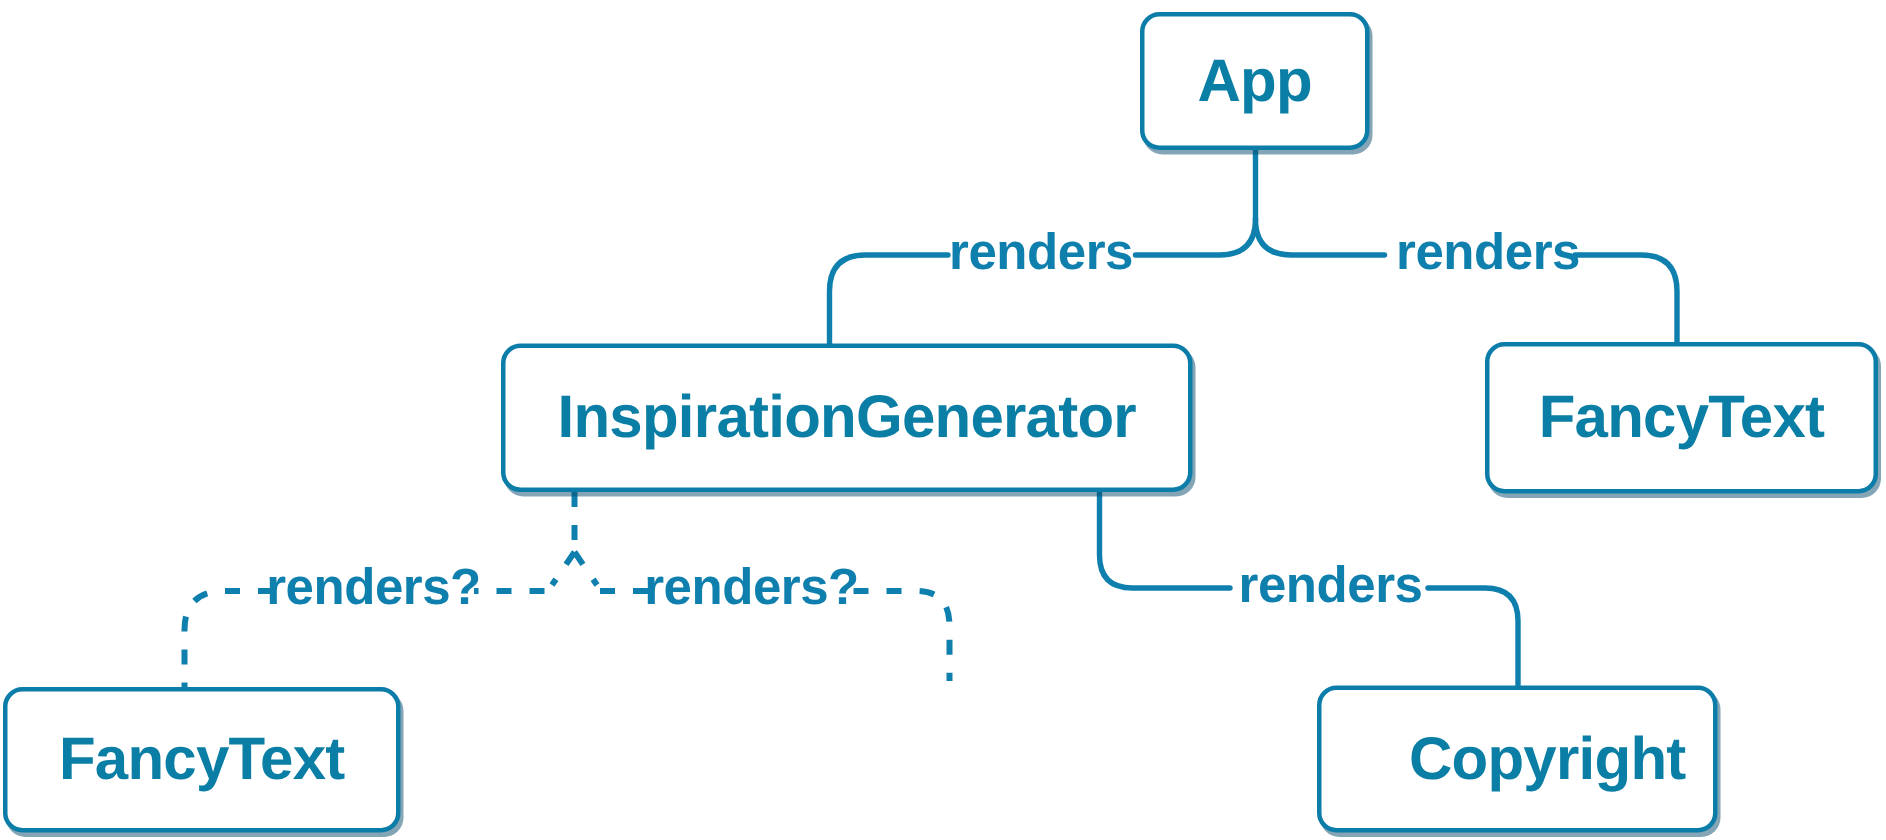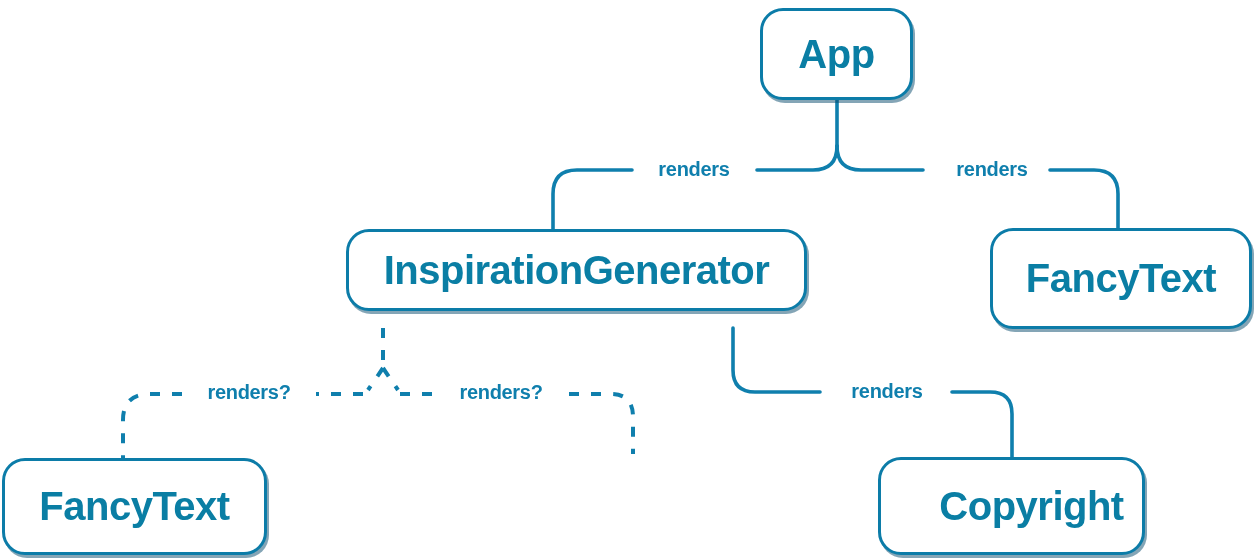--- a/index.html
+++ b/index.html
@@ -29,36 +29,36 @@
   .edge.dashed{
     stroke-width:4;
     stroke-linecap:butt;
     stroke-dasharray:10 12;
   }
   .node{
     position:absolute;
     box-sizing:border-box;
     background:var(--box-fill);
     border:3px solid var(--box-border);
-    border-radius:23px;
+    border-radius:13px;
     box-shadow:2px 3px 0 0 var(--shadow);
     display:flex;align-items:center;justify-content:center;
   }
   .node-label{
     color:var(--box-text);
     font-size:40px;
     font-weight:600;
     letter-spacing:-0.5px;
     white-space:nowrap;
   }
   .edge-label{
     position:absolute;
     transform:translate(-50%,-50%);
     color:var(--line-blue);
-    font-size:20px;
+    font-size:34px;
     font-weight:700;
     letter-spacing:-0.3px;
     white-space:nowrap;
   }
 </style>
 </head>
 <body>
 
 <div class="stage">
 
@@ -83,21 +83,21 @@
     <path class="edge dashed" d="M182 394 H150 Q123 394 123 420 V458"></path>
 
     <path class="edge dashed" d="M400 394 H434"></path>
     <path class="edge dashed" d="M569 394 H611 Q633 394 633 417 V454"></path>
   </svg>
 
   <div class="node" style="left:760px;top:8px;width:153px;height:92px;">
     <span class="node-label">App</span>
   </div>
 
-  <div class="node" style="left:346px;top:229px;width:461px;height:82px;text-align:center;">
+  <div class="node" style="left:334px;top:229px;width:461px;height:99px;text-align:center;">
     <span class="node-label">InspirationGenerator</span>
   </div>
 
   <div class="node" style="left:990px;top:228px;width:262px;height:101px;">
     <span class="node-label">FancyText</span>
   </div>
 
   <div class="node" style="left:2px;top:458px;width:265px;height:97px;">
     <span class="node-label">FancyText</span>
   </div>

